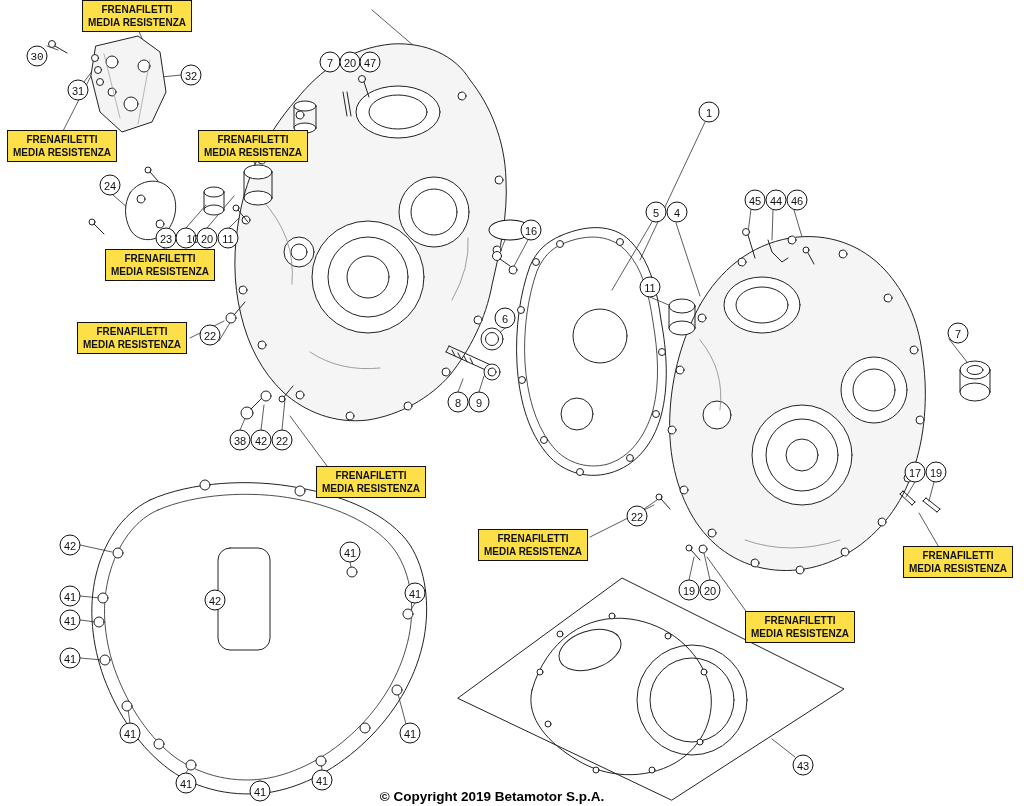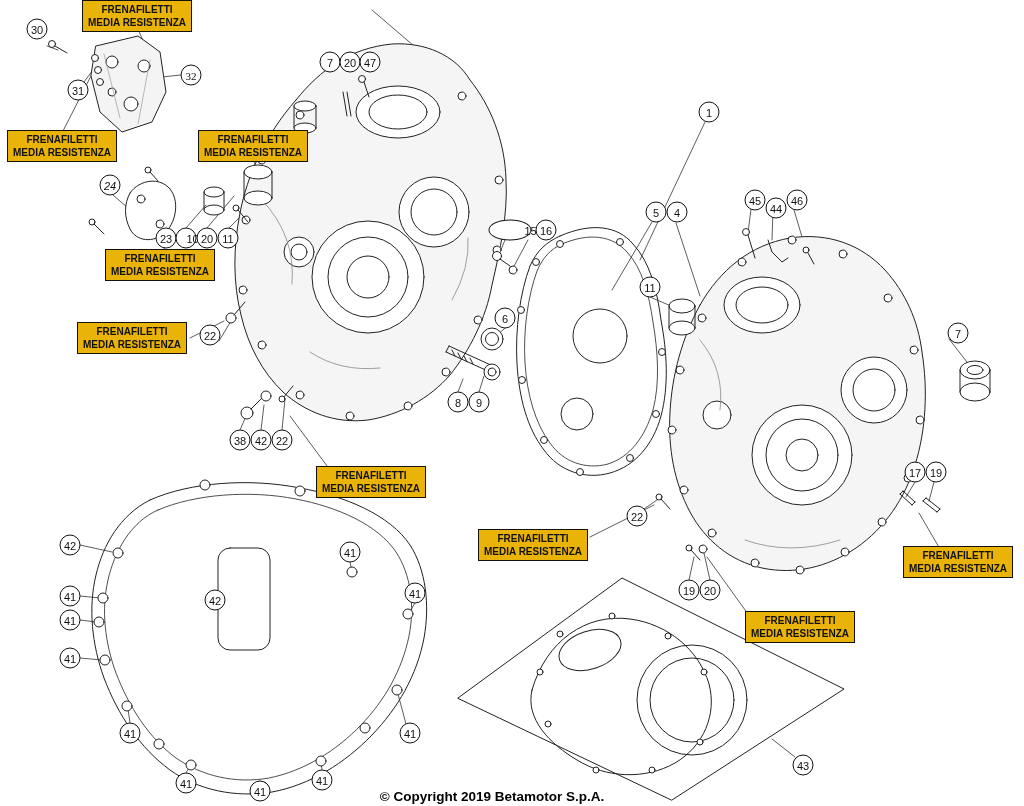--- a/index.html
+++ b/index.html
@@ -8,21 +8,21 @@
     font-family:"Liberation Sans", sans-serif;
   }
   .drawing{position:absolute;left:0;top:0;width:1024px;height:806px;}
   .callout{
     position:absolute;width:21px;height:21px;border:1.4px solid #111;border-radius:50%;
     background:#fff;display:flex;align-items:center;justify-content:center;
     font-size:11px;color:#111;transform:translate(-50%,-50%);box-sizing:border-box;
     z-index:3;
   }
   .label-box{
-    position:absolute;transform:translate(-50%,-50%);border:1px solid #111;background:#eab308;
+    position:absolute;transform:translate(-50%,-50%);border:1px solid #111;background:#fde047;
     padding:2px 5px;text-align:center;font-weight:bold;font-size:10px;line-height:1.3;
     white-space:nowrap;color:#111;z-index:2;
   }
   .copyright{
     position:absolute;left:492px;bottom:2px;transform:translateX(-50%);
     font-weight:bold;font-size:13.5px;color:#000;white-space:nowrap;z-index:4;
   }
 </style>
 </head>
 <body>
@@ -293,38 +293,38 @@
       <div class="label-box" style="left: 958px; top: 562px;">
         <div>FRENAFILETTI</div>
         <div>MEDIA RESISTENZA</div>
       </div>
       <div class="label-box" style="left: 800px; top: 627px;">
         <div>FRENAFILETTI</div>
         <div>MEDIA RESISTENZA</div>
       </div>
     </div>
   <div id="callouts">
-      <div class="callout" style="left: 37px; top: 29px;">30</div>
+      <div class="callout" style="left: 37px; top: 56px; font-family: Liberation Mono, monospace;">30</div>
       <div class="callout" style="left: 78px; top: 90px;">31</div>
-      <div class="callout" style="left: 191px; top: 75px; font-family: Liberation Serif, serif;">32</div>
+      <div class="callout" style="left: 191px; top: 75px;">32</div>
       <div class="callout" style="left: 330px; top: 62px;">7</div>
       <div class="callout" style="left: 350px; top: 62px;">20</div>
       <div class="callout" style="left: 370px; top: 62px;">47</div>
       <div class="callout" style="left: 709px; top: 112px;">1</div>
-      <div class="callout" style="left: 110px; top: 185px; font-style: italic;">24</div>
+      <div class="callout" style="left: 110px; top: 185px;">24</div>
       <div class="callout" style="left: 166px; top: 238px;">23</div>
       <div class="callout" style="left: 186px; top: 238px; padding-left: 13px;">10</div>
       <div class="callout" style="left: 207px; top: 238px;">20</div>
       <div class="callout" style="left: 228px; top: 238px;">11</div>
       <div class="callout" style="left: 510px; top: 230px; padding-left: 41px;">15</div>
-      <div class="callout" style="left: 546px; top: 230px;">16</div>
+      <div class="callout" style="left: 531px; top: 230px;">16</div>
       <div class="callout" style="left: 656px; top: 212px;">5</div>
       <div class="callout" style="left: 677px; top: 212px;">4</div>
       <div class="callout" style="left: 755px; top: 200px;">45</div>
-      <div class="callout" style="left: 776px; top: 208px;">44</div>
+      <div class="callout" style="left: 776px; top: 200px;">44</div>
       <div class="callout" style="left: 797px; top: 200px;">46</div>
       <div class="callout" style="left: 650px; top: 287px;">11</div>
       <div class="callout" style="left: 505px; top: 318px;">6</div>
       <div class="callout" style="left: 958px; top: 333px;">7</div>
       <div class="callout" style="left: 210px; top: 335px;">22</div>
       <div class="callout" style="left: 458px; top: 402px;">8</div>
       <div class="callout" style="left: 479px; top: 402px;">9</div>
       <div class="callout" style="left: 240px; top: 440px;">38</div>
       <div class="callout" style="left: 261px; top: 440px;">42</div>
       <div class="callout" style="left: 282px; top: 440px;">22</div>

